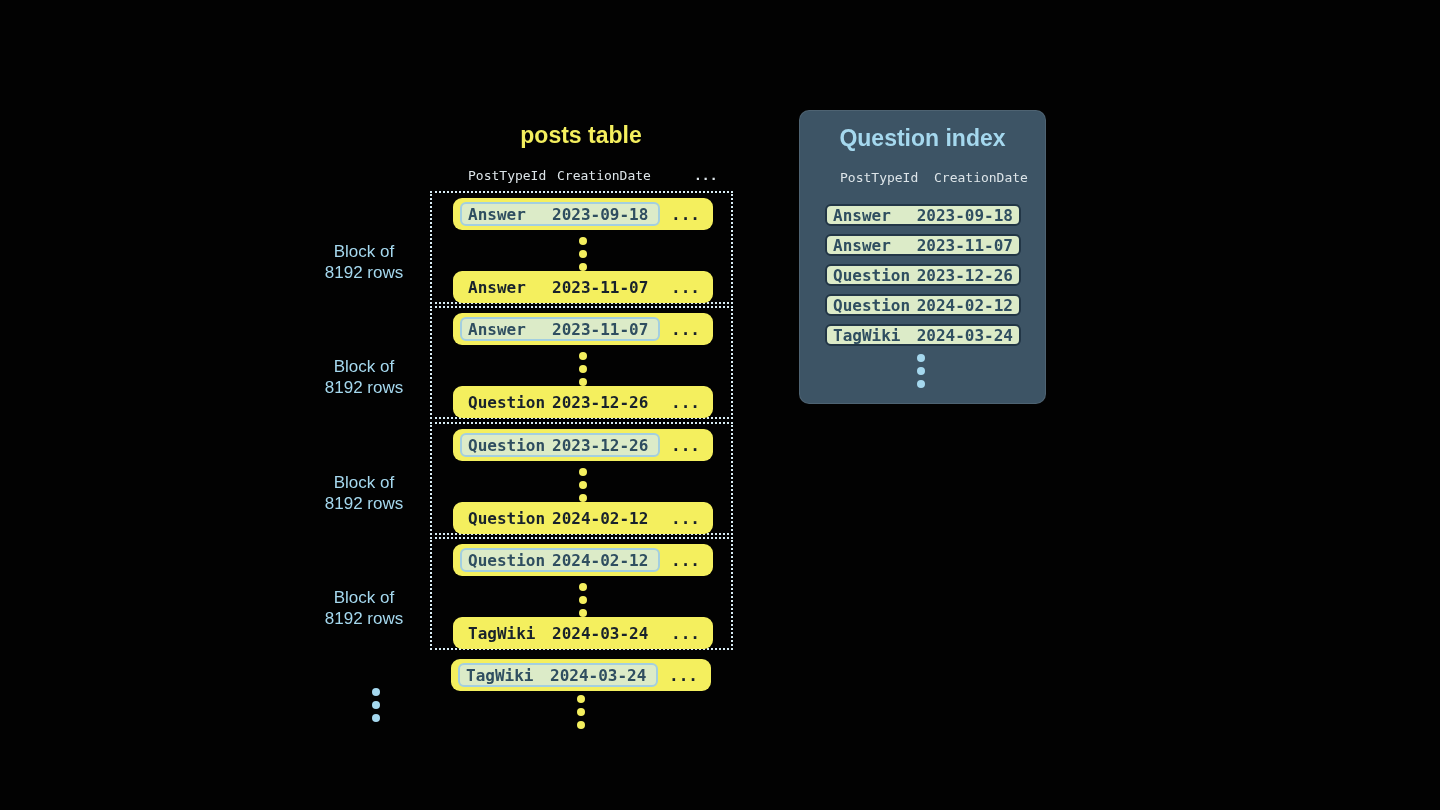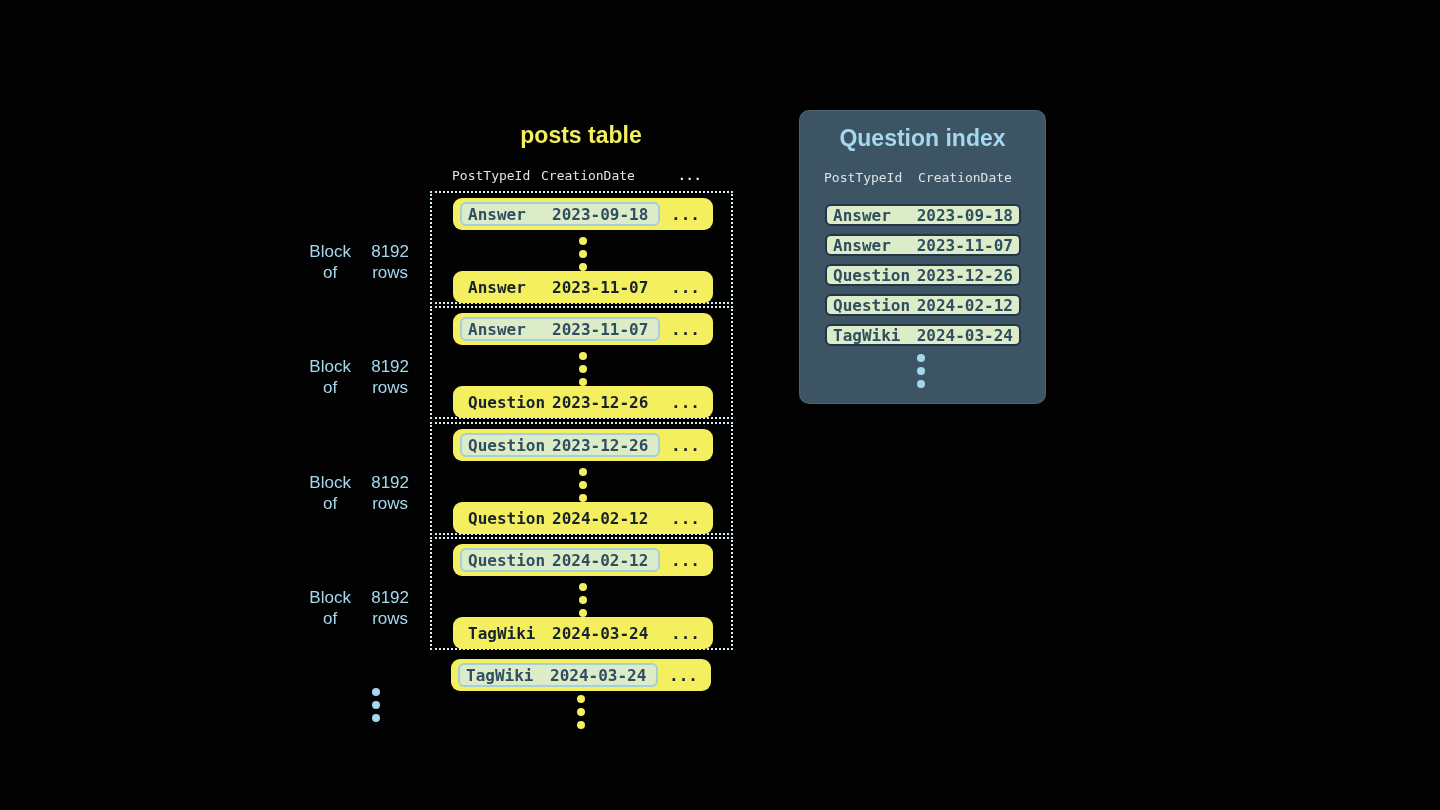--- a/index.html
+++ b/index.html
@@ -8,33 +8,33 @@
     background:var(--background,#000);
     font-family:"Liberation Sans", sans-serif;
   }
   
   .posts-title{
     position:absolute;left:431px;top:121px;width:300px;text-align:center;
     font-size:23px;font-weight:600;line-height:28px;color:var(--row-yellow,#f4ef5e);
   }
   .col-header{
     position:absolute;font-family:"DejaVu Sans Mono",monospace;
-    font-size:13px;color:var(--header-text,#dde5e9);white-space:pre;
+    font-size:13px;color:var(--header-text,#dde5e9);white-space:pre;margin-left:16px;
   }
   .h-pt{left:452px;top:168px}
   .h-cd{left:541px;top:168px}
   .h-more{left:678px;top:168px;font-weight:bold}
   .block{
     position:absolute;left:430px;width:303px;height:113px;box-sizing:border-box;
     border:2px dotted var(--dotted-border,#d8ecf4);
   }
   .block-label{
     position:absolute;left:-128px;top:48px;width:120px;text-align:center;
     color:var(--accent-blue,#a5d8ee);font-size:17px;line-height:21px;
-    display:flex;flex-direction:row;
+    display:flex;flex-direction:column;
   }
   .row{
     position:absolute;left:21px;width:260px;height:32px;box-sizing:border-box;
     background:var(--row-yellow,#f4ef5e);border-radius:9px;
     display:flex;align-items:center;padding-left:7px;
     font-family:"DejaVu Sans Mono",monospace;font-weight:bold;font-size:16px;
     color:var(--dark-text,#18222c);white-space:pre;
   }
   .row.first{top:5px}
   .row.last{top:78px}

